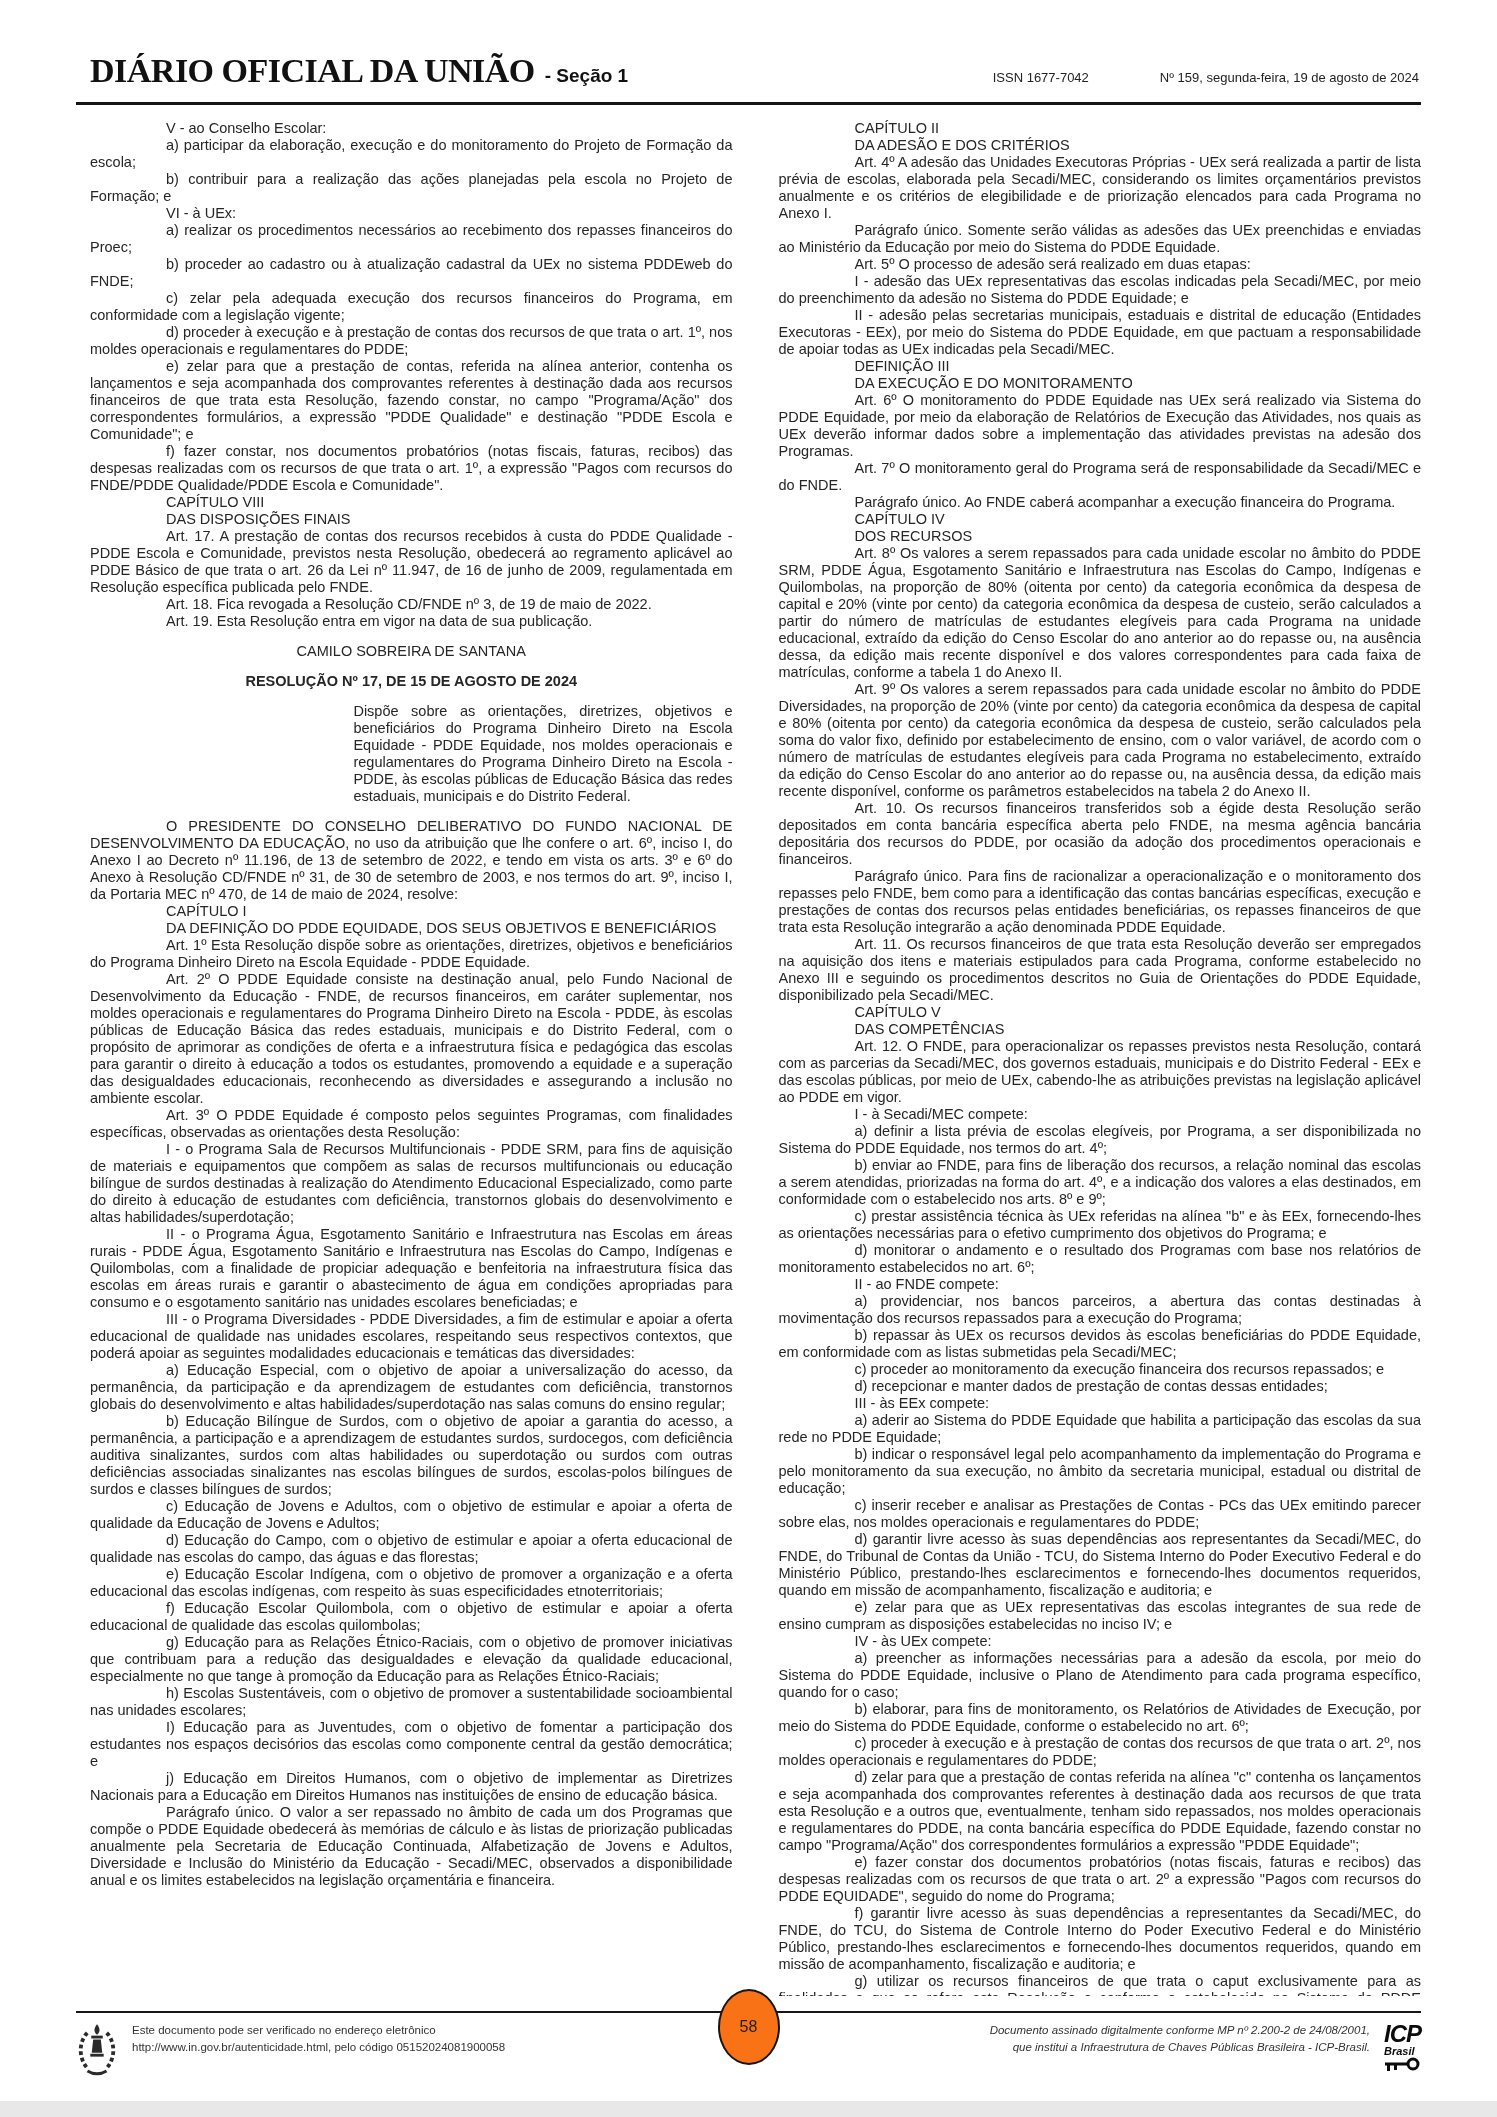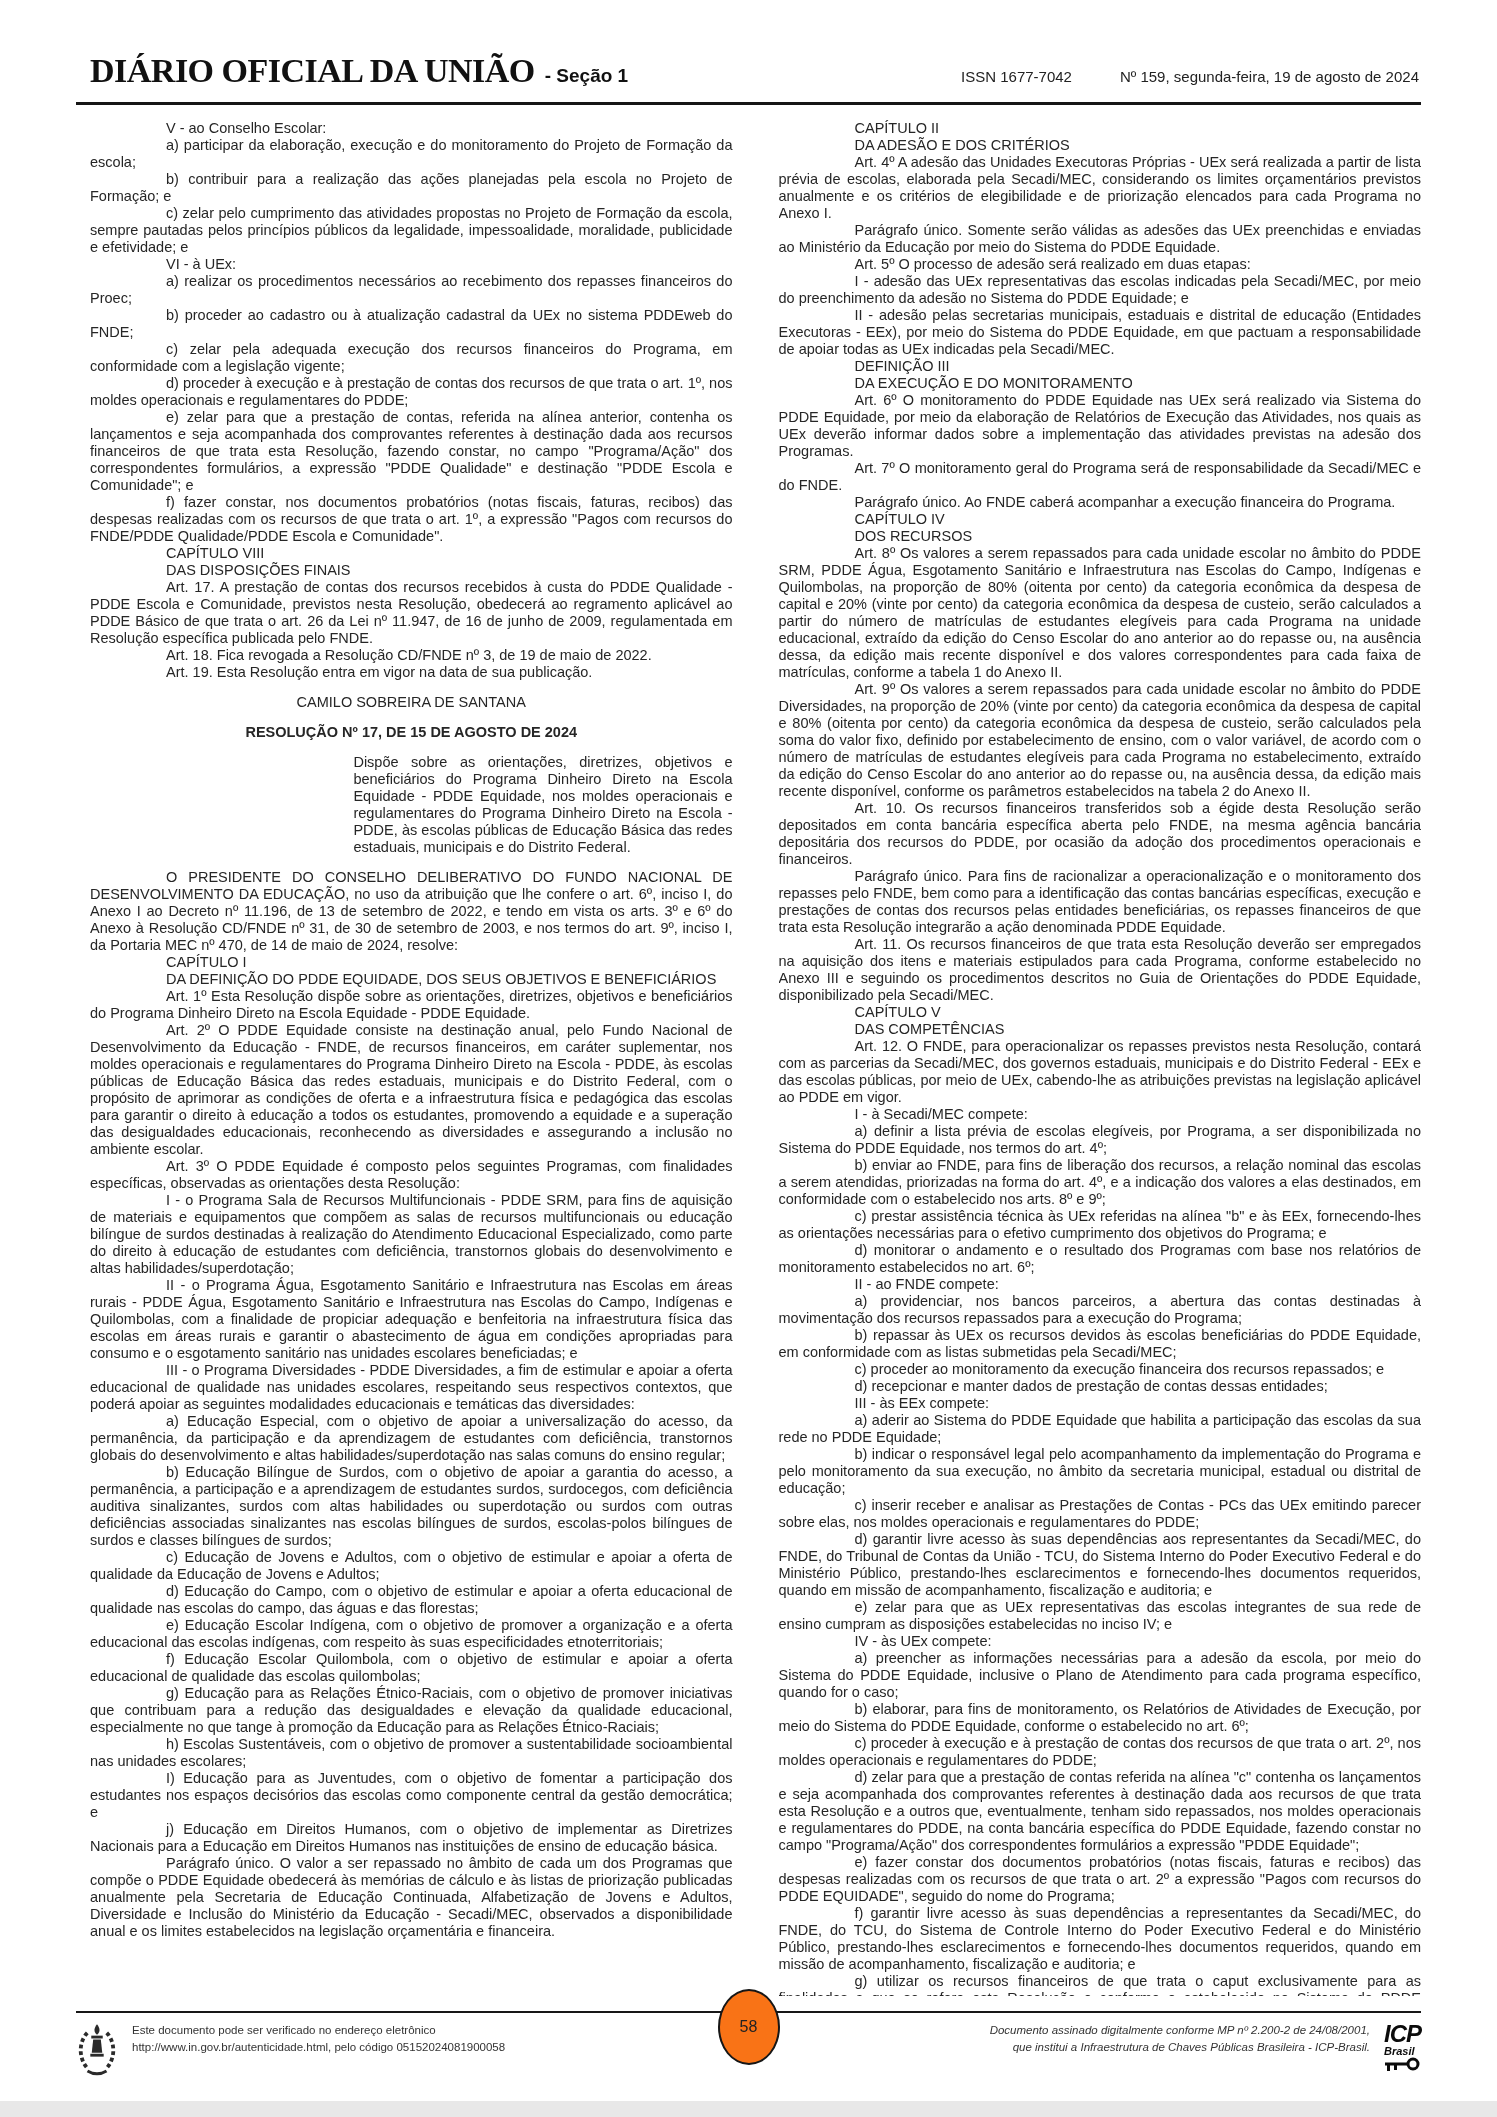--- a/index.html
+++ b/index.html
@@ -15,21 +15,21 @@
   .masthead{
     display:flex;align-items:baseline;justify-content:space-between;
     padding:52px 78px 12px 90px;
   }
   .mast-left{display:flex;align-items:baseline;gap:10px;white-space:nowrap;}
   .mast-title{
     font-family:"Liberation Serif", serif;
     font-weight:bold;font-size:34px;letter-spacing:-0.5px;color:#111;
   }
   .mast-section{font-weight:bold;font-size:19px;color:#111;}
-  .mast-right{display:flex;align-items:flex-end;gap:48px;font-size:15px;color:#222;white-space:nowrap;}
+  .mast-right{display:flex;align-items:flex-end;gap:71px;font-size:13px;color:#222;white-space:nowrap;}
   .header-rule{border-top:3px solid #161616;margin:0 76px;}
   
   .columns{
     display:flex;gap:46px;
     padding:15px 76px 0 90px;
     height:1876px;overflow:hidden;
     font-size:14.5px;line-height:17px;
   }
   .col{flex:1 1 0;min-width:0;overflow:hidden;}
   .col p{margin:0;hyphens:none;}
@@ -71,21 +71,20 @@
     </div>
   </header>
 
   <div class="header-rule"></div>
 
   <main class="columns">
     <section class="col" id="col-left">
         <p class="blk-p">V - ao Conselho Escolar:</p>
         <p class="blk-p">a) participar da elaboração, execução e do monitoramento do Projeto de Formação da escola;</p>
         <p class="blk-p">b) contribuir para a realização das ações planejadas pela escola no Projeto de Formação; e</p>
-        <p class="blk-p">c) zelar pelo cumprimento das atividades propostas no Projeto de Formação da escola, sempre pautadas pelos princípios públicos da legalidade, impessoalidade, moralidade, publicidade e efetividade; e</p>
         <p class="blk-p">VI - à UEx:</p>
         <p class="blk-p">a) realizar os procedimentos necessários ao recebimento dos repasses financeiros do Proec;</p>
         <p class="blk-p">b) proceder ao cadastro ou à atualização cadastral da UEx no sistema PDDEweb do FNDE;</p>
         <p class="blk-p">c) zelar pela adequada execução dos recursos financeiros do Programa, em conformidade com a legislação vigente;</p>
         <p class="blk-p">d) proceder à execução e à prestação de contas dos recursos de que trata o art. 1º, nos moldes operacionais e regulamentares do PDDE;</p>
         <p class="blk-p">e) zelar para que a prestação de contas, referida na alínea anterior, contenha os lançamentos e seja acompanhada dos comprovantes referentes à destinação dada aos recursos financeiros de que trata esta Resolução, fazendo constar, no campo "Programa/Ação" dos correspondentes formulários, a expressão "PDDE Qualidade" e destinação "PDDE Escola e Comunidade"; e</p>
         <p class="blk-p">f) fazer constar, nos documentos probatórios (notas fiscais, faturas, recibos) das despesas realizadas com os recursos de que trata o art. 1º, a expressão "Pagos com recursos do FNDE/PDDE Qualidade/PDDE Escola e Comunidade".</p>
         <p class="blk-p">CAPÍTULO VIII</p>
         <p class="blk-p">DAS DISPOSIÇÕES FINAIS</p>
         <p class="blk-p">Art. 17. A prestação de contas dos recursos recebidos à custa do PDDE Qualidade - PDDE Escola e Comunidade, previstos nesta Resolução, obedecerá ao regramento aplicável ao PDDE Básico de que trata o art. 26 da Lei nº 11.947, de 16 de junho de 2009, regulamentada em Resolução específica publicada pelo FNDE.</p>

